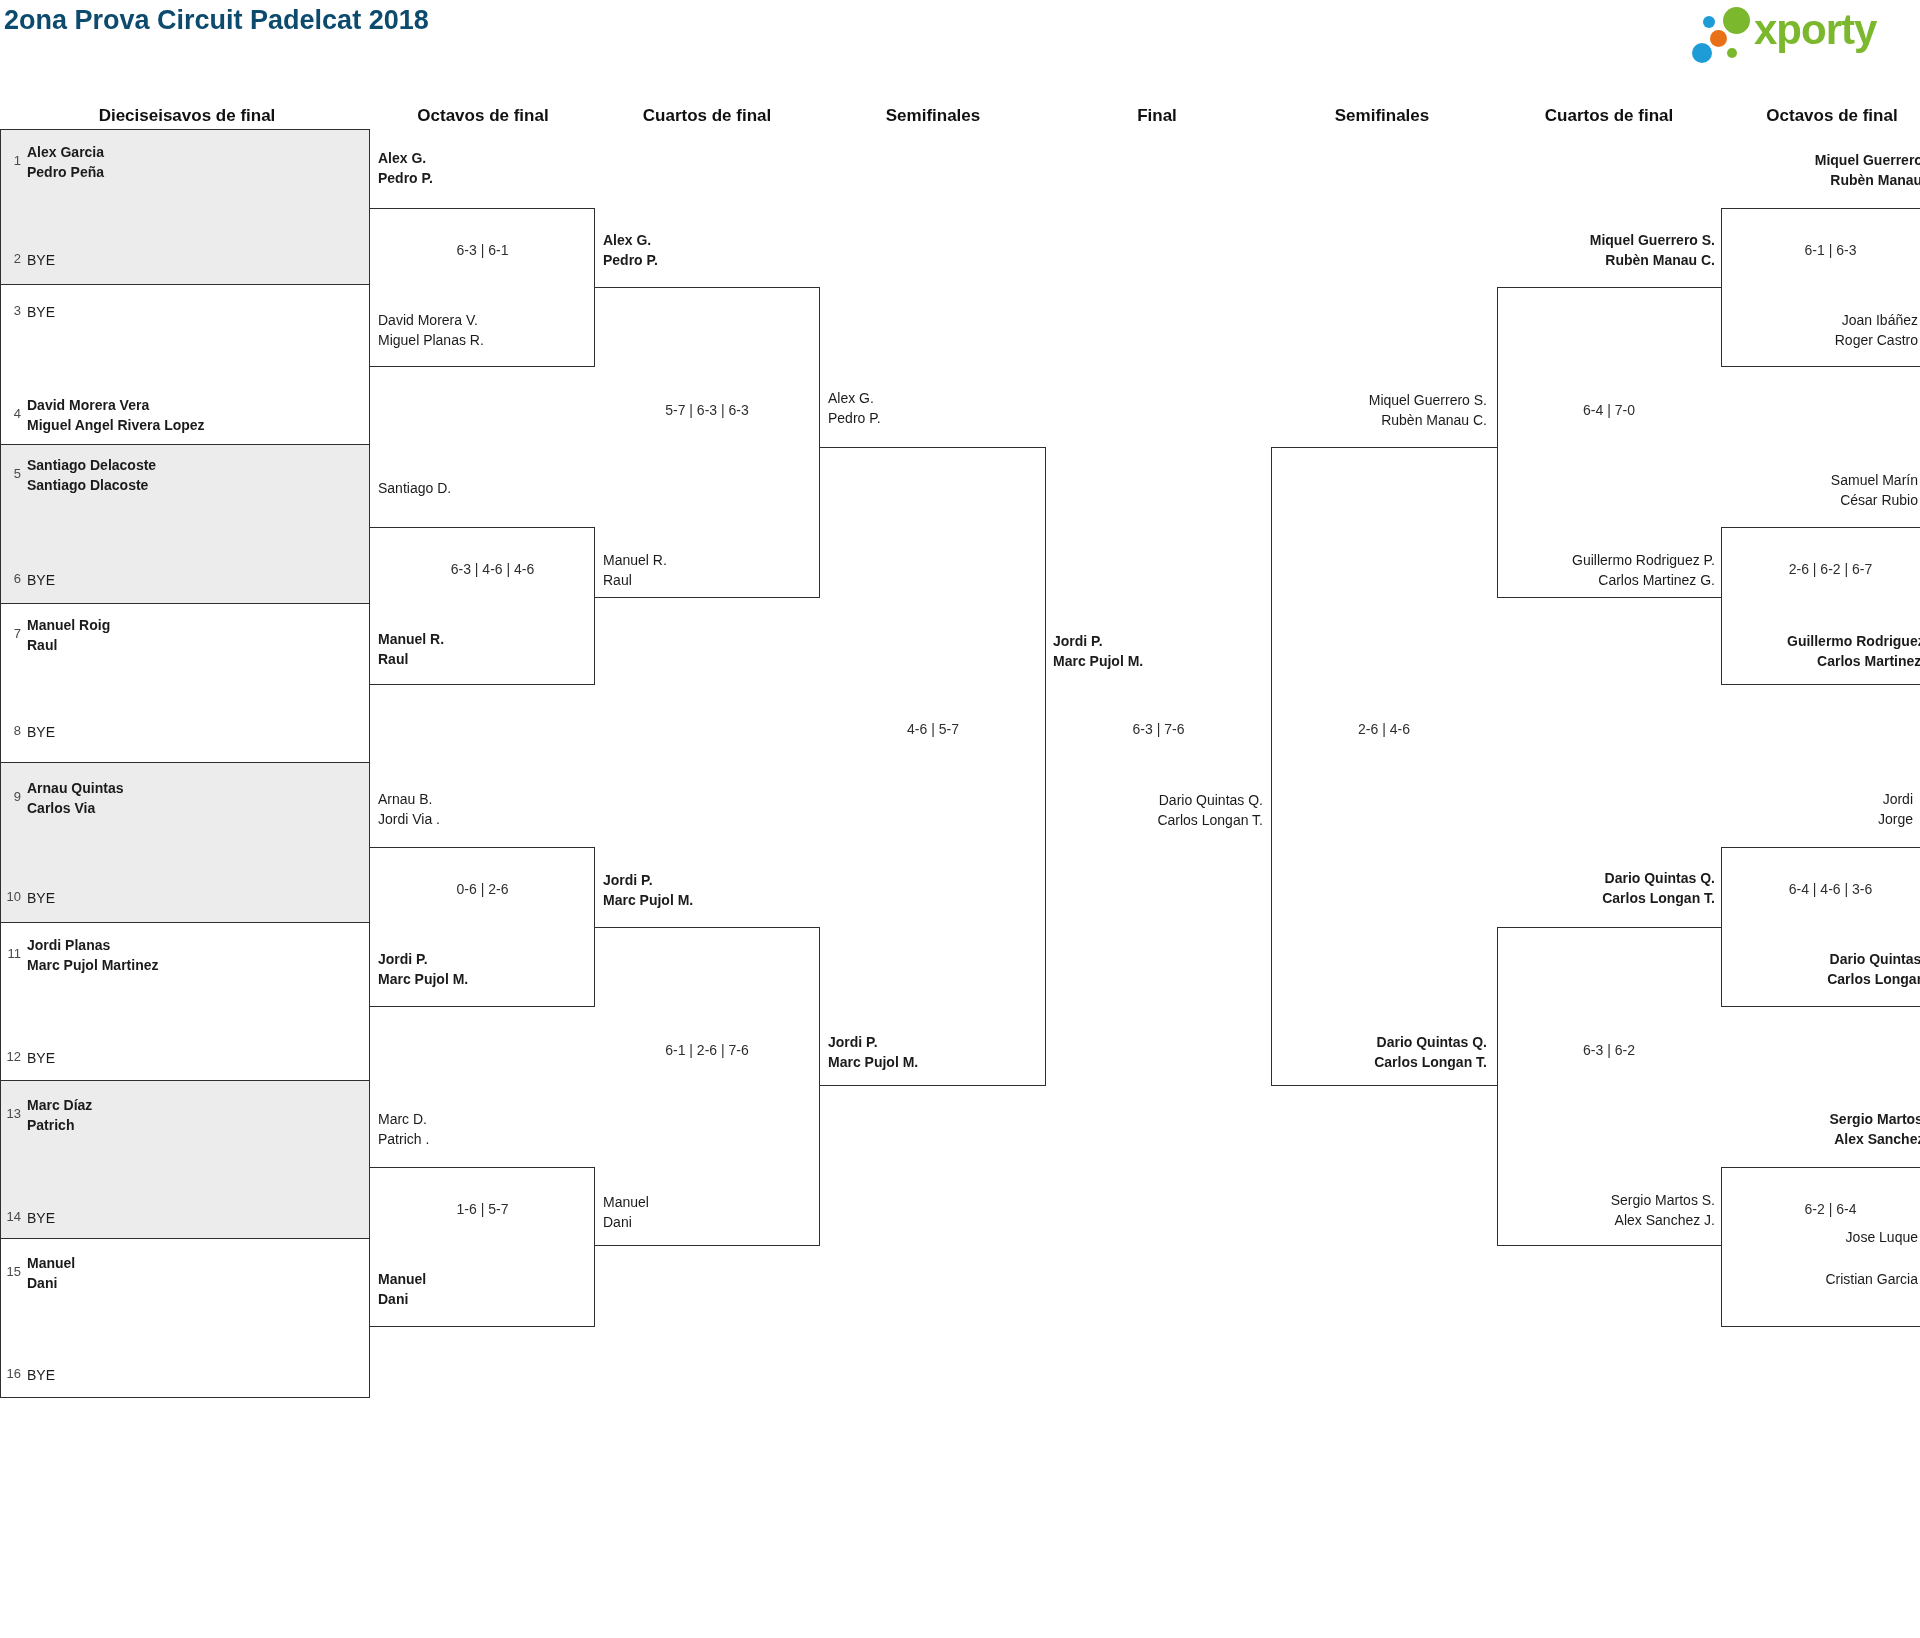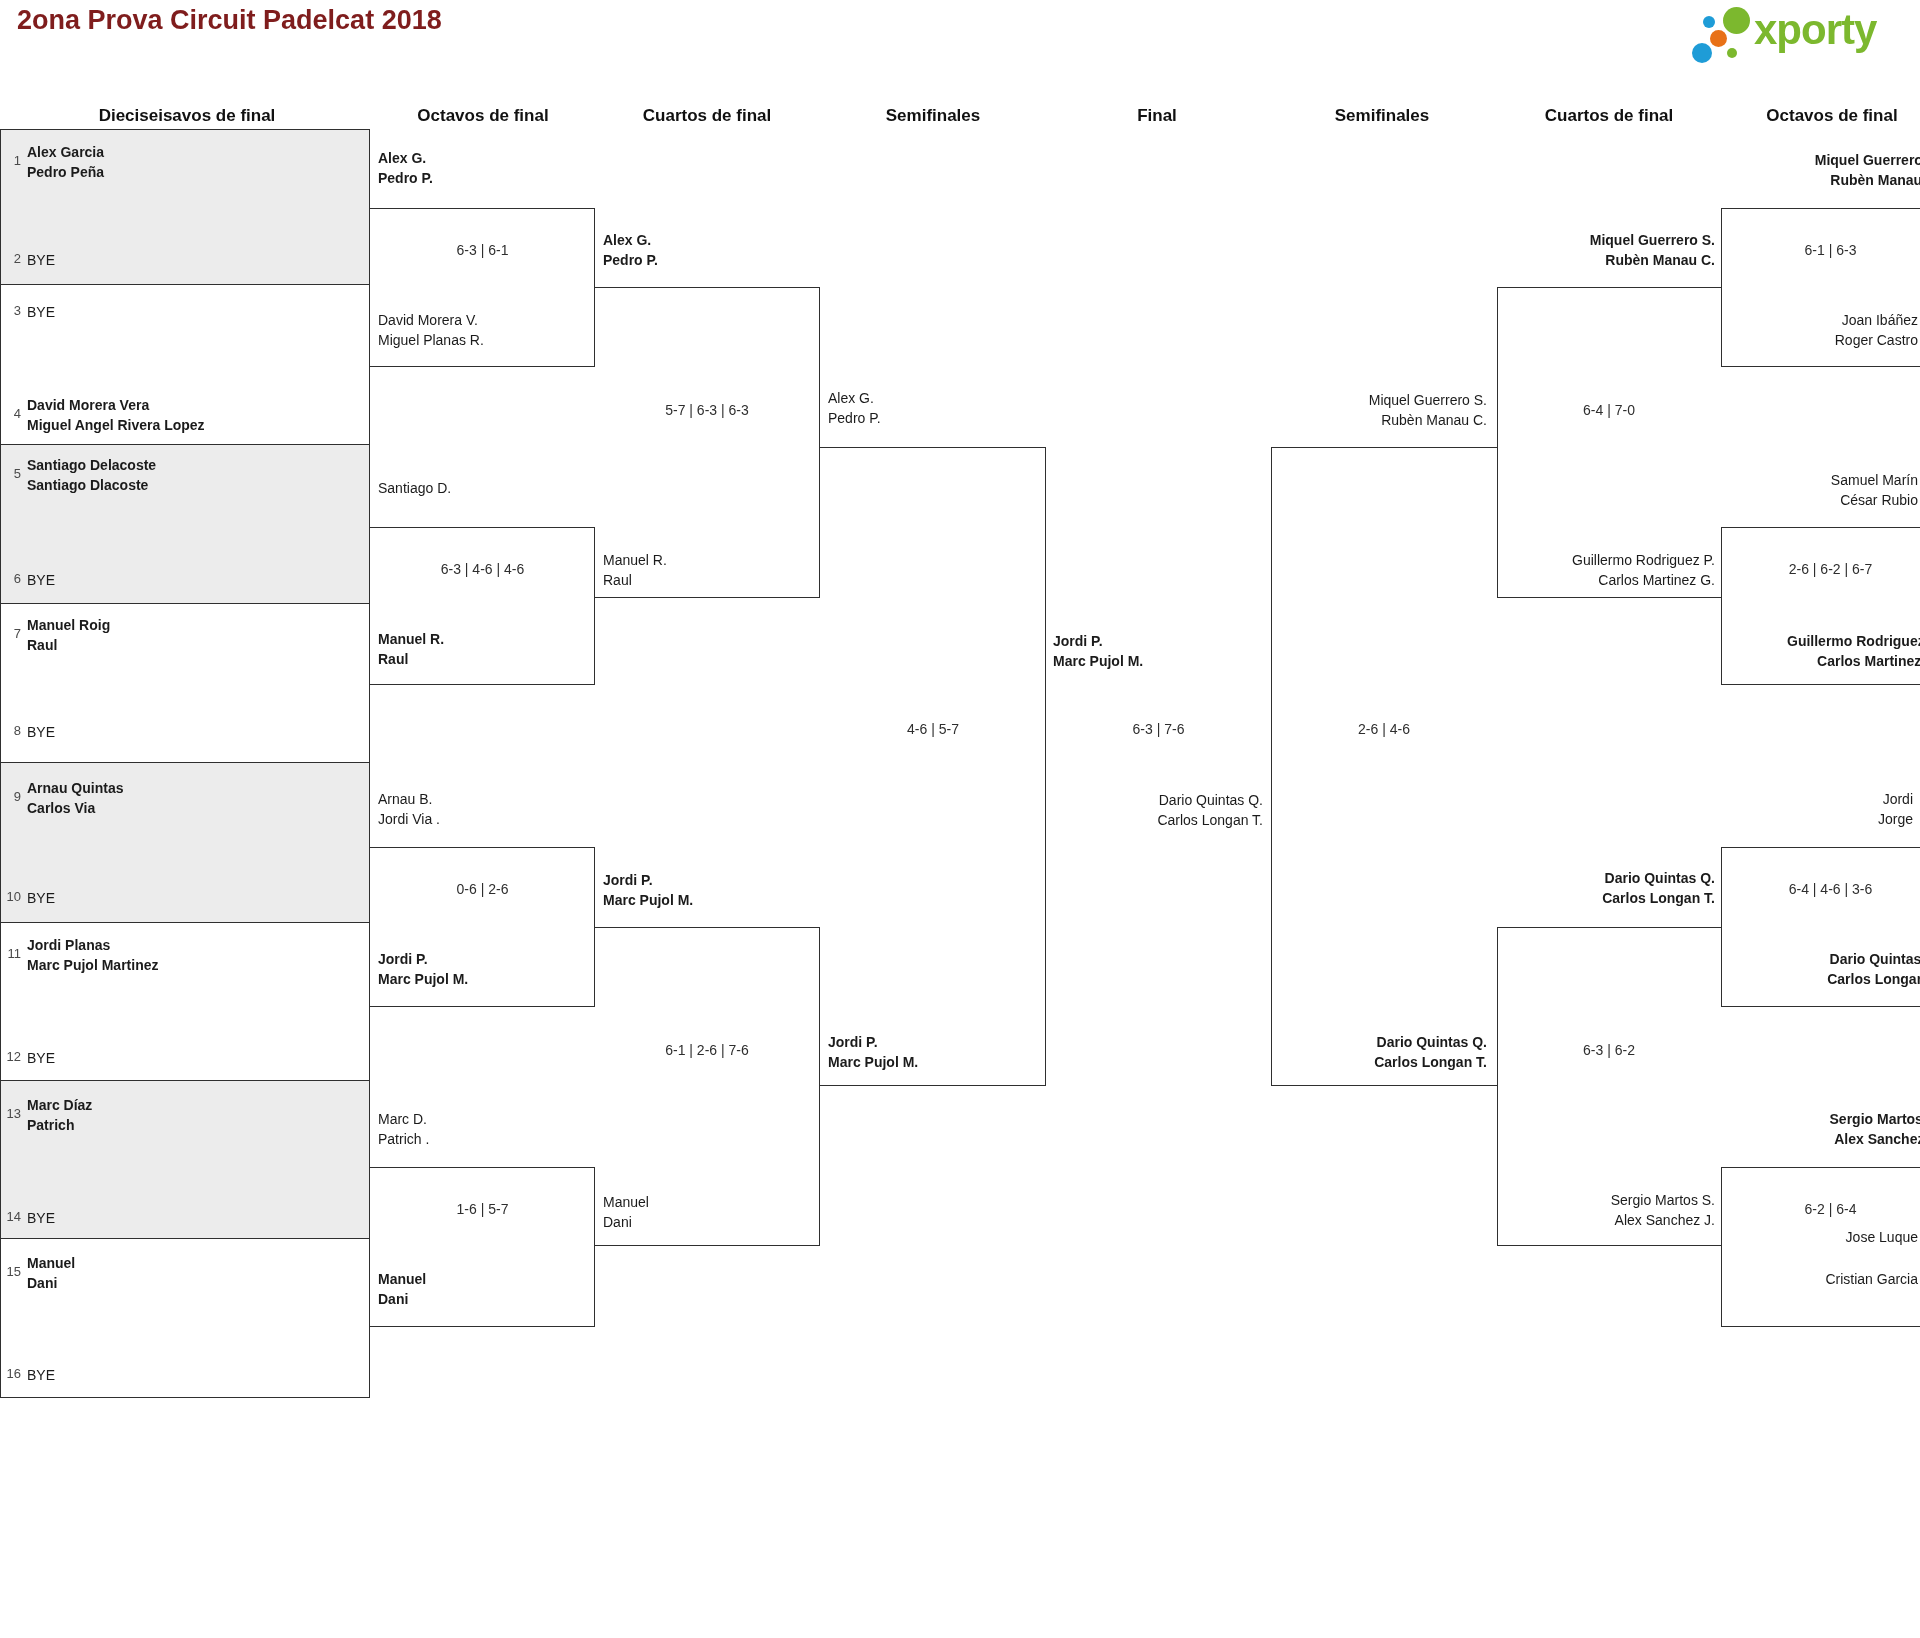--- a/index.html
+++ b/index.html
@@ -14,21 +14,21 @@
   .hdr{position:absolute;top:106px;width:220px;text-align:center;font-size:17px;font-weight:600;color:#111;}
   .box{position:absolute;box-sizing:border-box;border:1px solid #2f2f2f;}
   .obx{border-left:none;}           
   .mbx{border-right:none;}          
   .grey{position:absolute;left:1px;width:368px;background:#ececec;z-index:0;}
   .seedcol{position:absolute;left:0;top:129px;width:370px;height:1269px;box-sizing:border-box;
            border:1px solid #2f2f2f;z-index:1;}
   .divider{position:absolute;left:0;width:370px;height:1px;background:#2f2f2f;z-index:1;}
   .z{z-index:2;}
   
-  #title{position:absolute;left:17px;top:2px;font-size:27px;line-height:37px;font-weight:bold;color:#7f1d1d;}
+  #title{position:absolute;left:4px;top:2px;font-size:27px;line-height:37px;font-weight:bold;color:#0c4a6e;}
   #logo-text{position:absolute;left:1754px;top:9px;font-size:42px;line-height:42px;
              font-weight:bold;letter-spacing:-1px;color:#7cb82e;}
   .dot{position:absolute;border-radius:50%;}
 </style>
 </head>
 <body>
 
 <div id="page">
 
   <div id="title">
@@ -141,21 +141,21 @@
   <div class="box mbx" style="left:1721px;top:847px;width:225px;height:160px;"></div>
   <div class="box mbx" style="left:1721px;top:1167px;width:225px;height:160px;"></div>
 
   <div class="t b" style="left:378px;top:148px">Alex G.</div>
   <div class="t b" style="left:378px;top:168px">Pedro P.</div>
   <div class="sc" style="left:370px;top:240px;width:225px">6-3 | 6-1</div>
   <div class="t" style="left:378px;top:310px">David Morera V.</div>
   <div class="t" style="left:378px;top:330px">Miguel Planas R.</div>
 
   <div class="t" style="left:378px;top:478px">Santiago D.</div>
-  <div class="sc" style="left:370px;top:559px;width:225px">6-3 | 4-6 | 4-6</div>
+  <div class="sc" style="left:380px;top:559px;width:225px">6-3 | 4-6 | 4-6</div>
   <div class="t b" style="left:378px;top:629px">Manuel R.</div>
   <div class="t b" style="left:378px;top:649px">Raul</div>
 
   <div class="t" style="left:378px;top:789px">Arnau B.</div>
   <div class="t" style="left:378px;top:809px">Jordi Via .</div>
   <div class="sc" style="left:370px;top:879px;width:225px">0-6 | 2-6</div>
   <div class="t b" style="left:378px;top:949px">Jordi P.</div>
   <div class="t b" style="left:378px;top:969px">Marc Pujol M.</div>
 
   <div class="t" style="left:378px;top:1109px">Marc D.</div>

